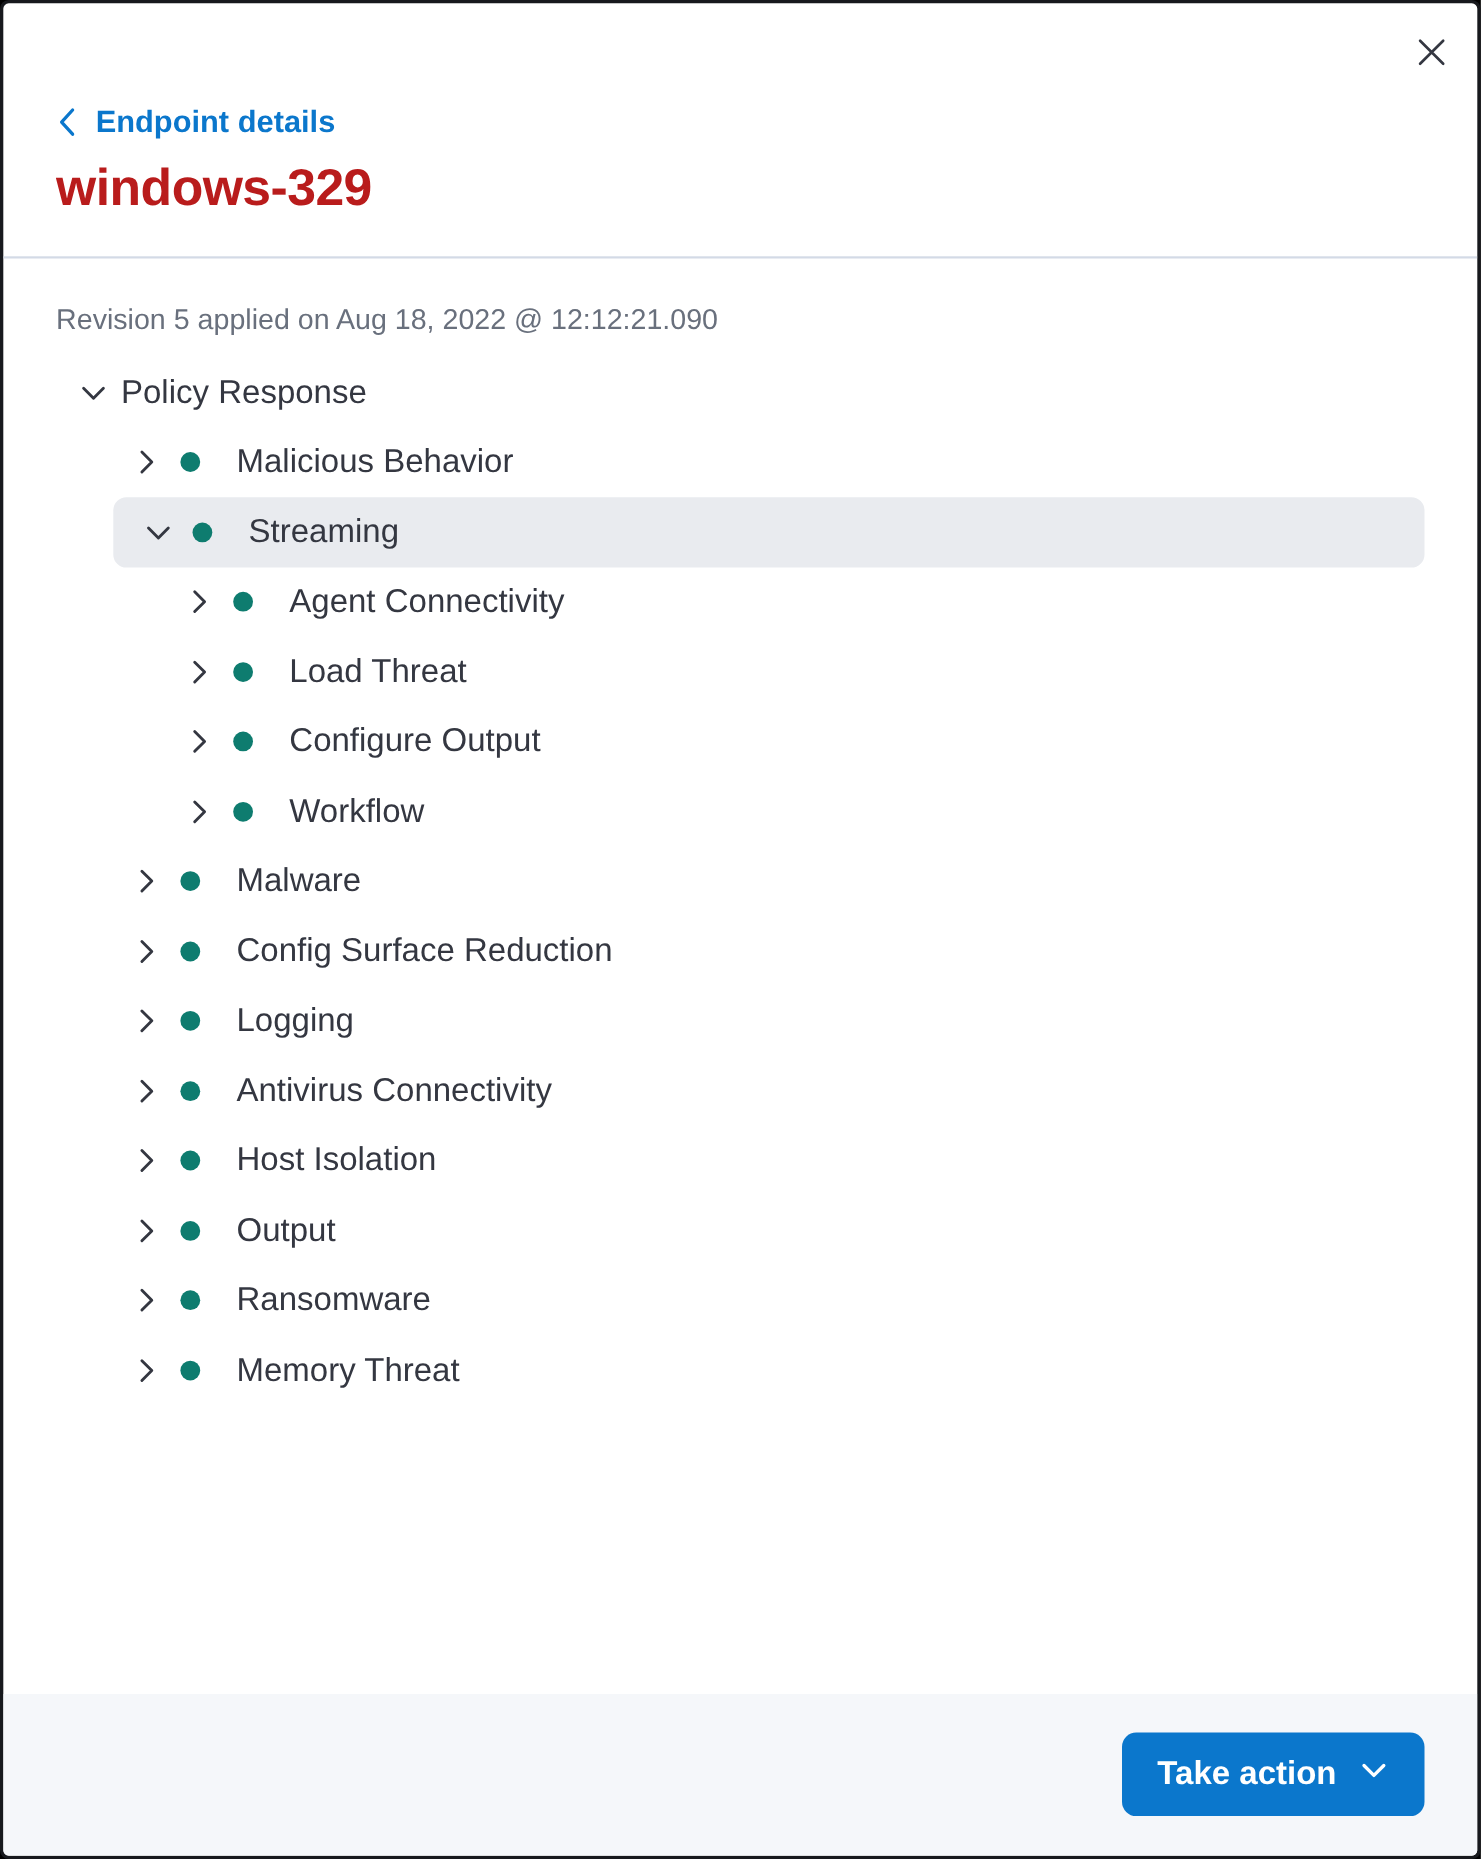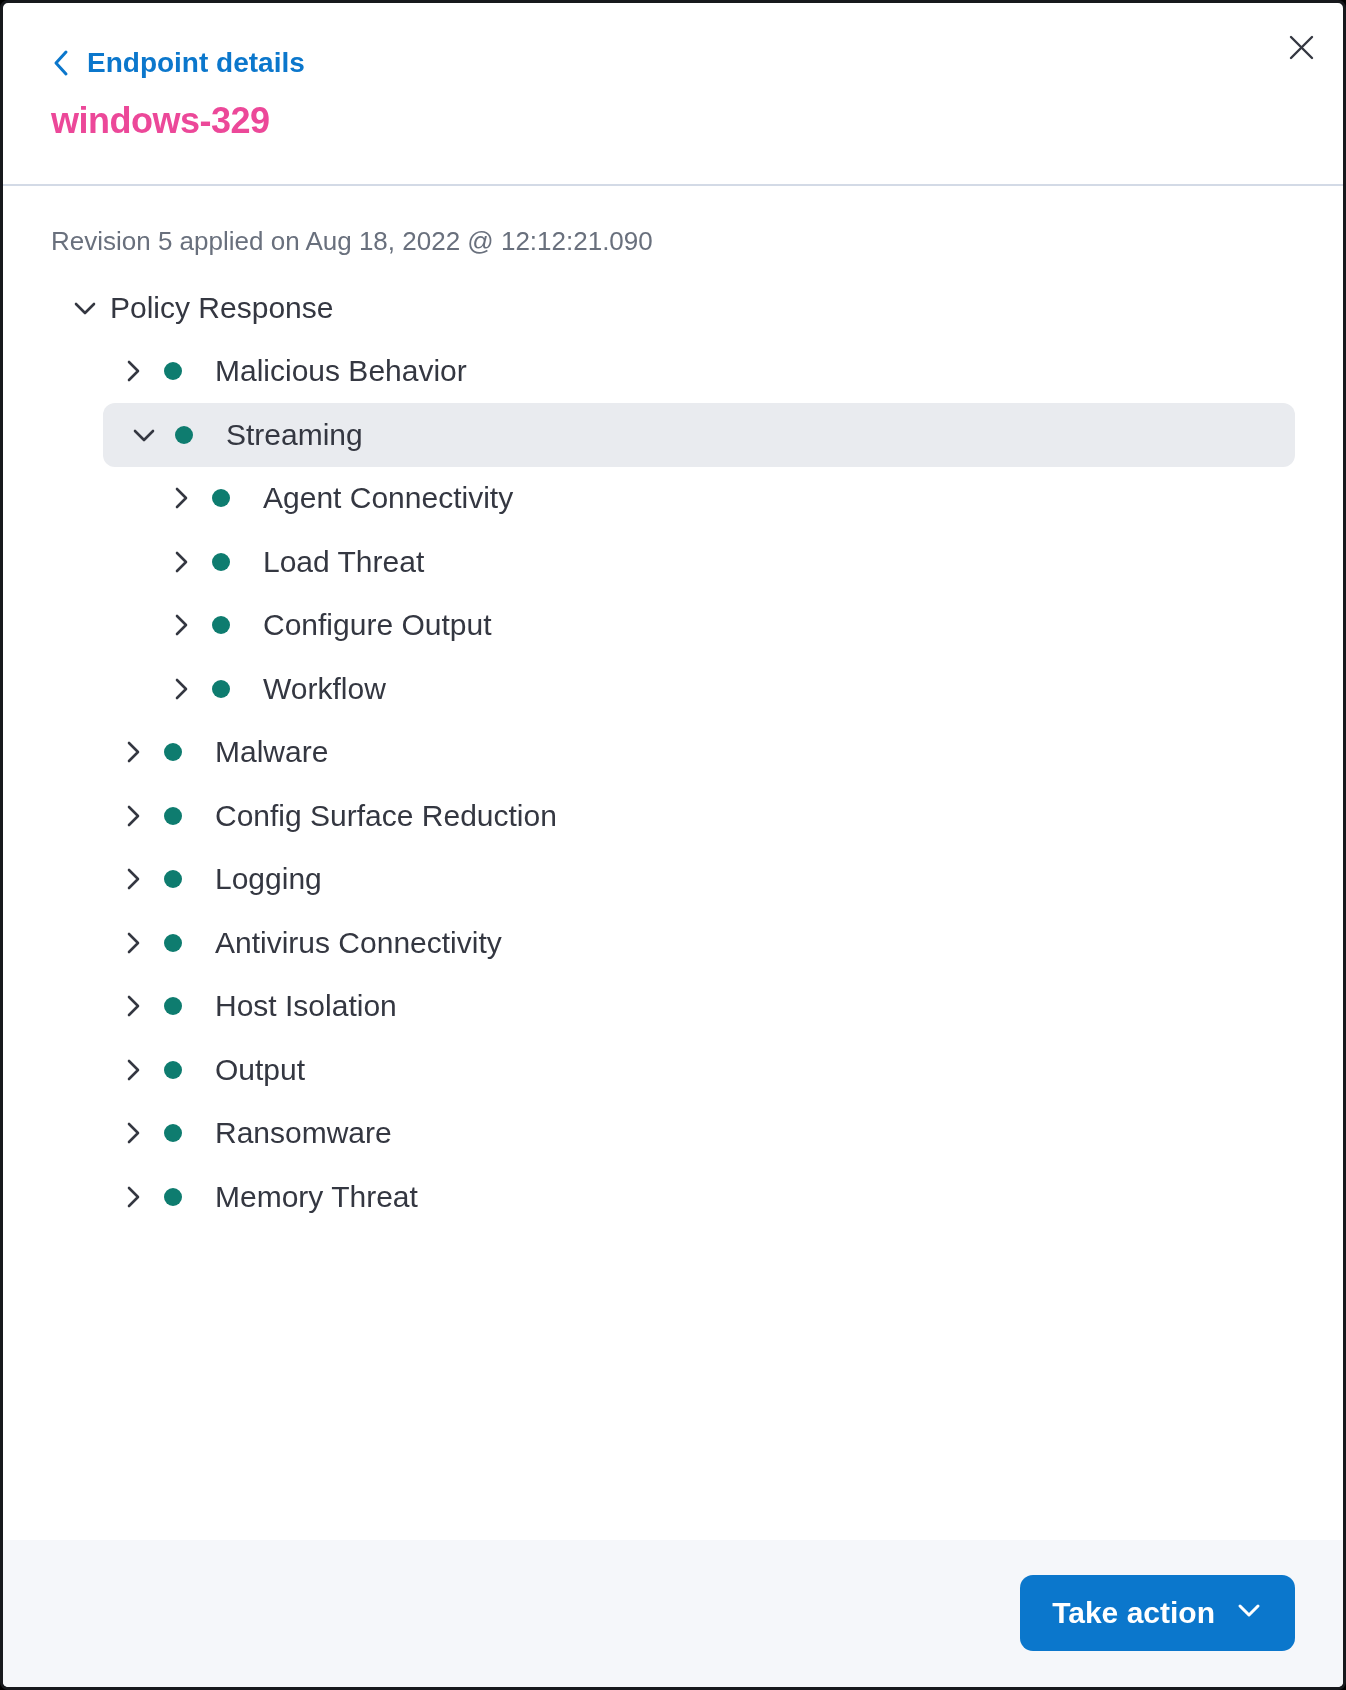--- a/index.html
+++ b/index.html
@@ -11,44 +11,44 @@
     height: 1690px;
     background: #ffffff;
     border: 3px solid #17191d;
     border-radius: 8px;
     overflow: hidden;
     font-family: "Liberation Sans", sans-serif;
     color: #343741;
   }
 
   
-  .header { padding: 43px 48px 0 48px; }
+  .header { padding: 91px 48px 0 48px; }
 
   .back-link {
     display: inline-flex;
     align-items: center;
     gap: 16px;
     font-size: 28px;
     font-weight: 600;
     line-height: 34px;
     color: #0B77CC;
     cursor: pointer;
     background: none;
     border: none;
     padding: 0;
     font-family: "Liberation Sans", sans-serif;
   }
   .back-link .chev-left-svg { display: block; }
 
   .flyout-title {
     margin: 12px 0 0 0;
-    font-size: 36px;
+    font-size: 47px;
     line-height: 54px;
     font-weight: 700;
-    color: #ec4899;
+    color: #b91c1c;
     letter-spacing: -0.5px;
   }
 
   .divider {
     border: none;
     border-top: 2px solid #D3DAE6;
     margin: 36px 0 0 0;
   }
 
   .close-btn {

